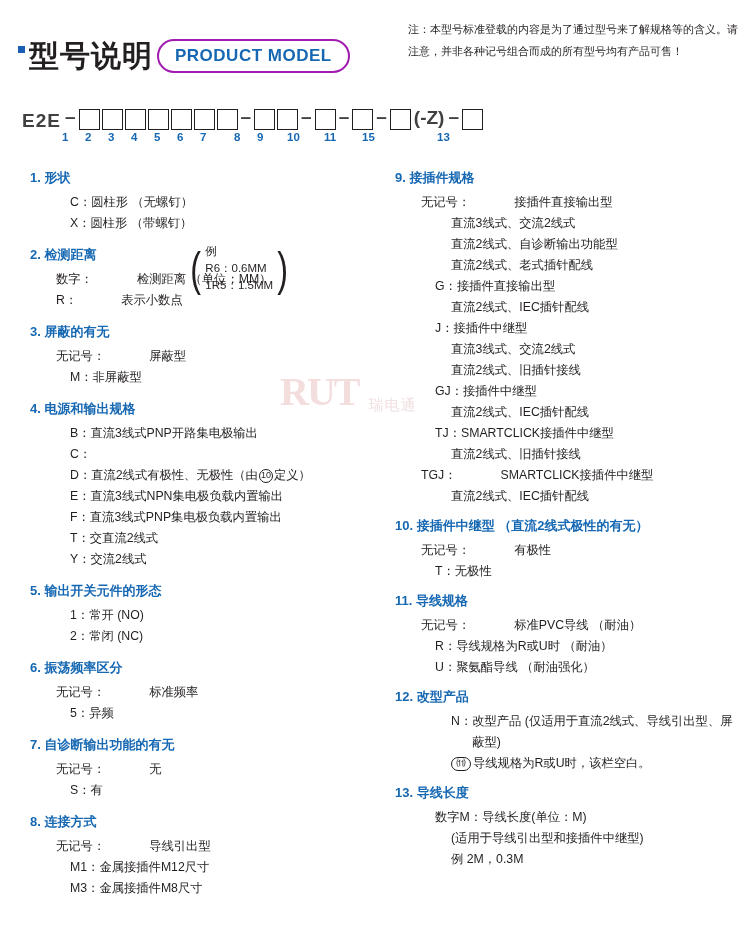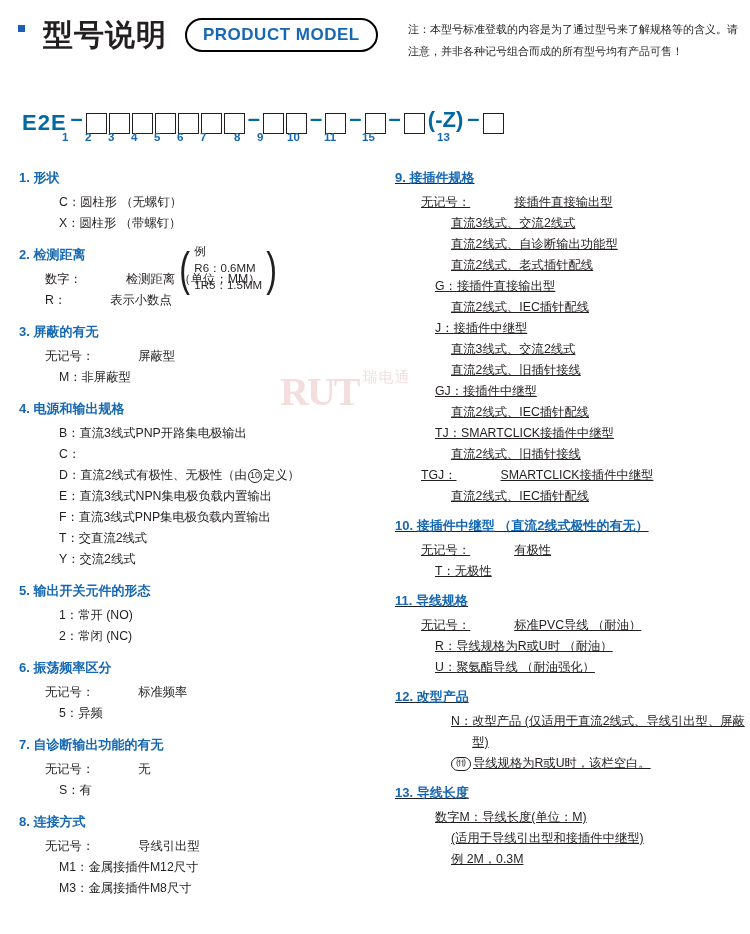--- a/index.html
+++ b/index.html
@@ -19,40 +19,40 @@
   
   .header {
     position: relative;
     padding: 20px 18px 0 18px;
     height: 92px;
     box-sizing: border-box;
   }
   .title-row {
     display: flex;
     align-items: center;
-    gap: 18px;
+    gap: 4px;
     position: absolute;
     left: 18px;
-    top: 18px;
+    top: 39px;
   }
   .title-bullet {
     width: 7px;
     height: 7px;
     background: #1a5fb4;
     margin-bottom: 14px;
   }
   .title-cn {
     font-size: 30px;
     font-weight: bold;
     letter-spacing: 1px;
     color: #231f20;
     line-height: 1;
   }
   .title-en {
-    border: 2px solid #000000;
+    border: 2px solid #a21caf;
     border-radius: 18px;
     color: #1668b3;
     font-size: 17px;
     font-weight: bold;
     padding: 6px 16px 7px 16px;
     line-height: 1;
     letter-spacing: 0.5px;
   }
   .header-note {
     position: absolute;
@@ -69,23 +69,23 @@
     position: relative;
     margin: 6px 0 0 0;
     height: 70px;
   }
   .model-line {
     position: absolute;
     left: 22px;
     top: 8px;
     display: flex;
     align-items: flex-end;
-    font-size: 22px;
+    font-size: 19px;
     font-weight: bold;
-    color: #0369a1;
+    color: #404040;
   }
   .model-prefix { margin-right: 2px; letter-spacing: 1px; }
   .dash { margin: 0 2px 4px 2px; font-weight: bold; }
   .box {
     width: 19px;
     height: 19px;
     border: 1.3px solid #231f20;
     margin: 0 1px 2px 1px;
     display: inline-block;
   }
@@ -101,27 +101,27 @@
     position: absolute;
     font-size: 11.5px;
     font-weight: bold;
     color: #1668b3;
     top: 0;
   }
 
   
   .body-cols {
     position: relative;
-    padding: 0 5px;
+    padding: 0 16px;
     display: flex;
     gap: 0;
   }
   .col { width: 50%; box-sizing: border-box; }
   .col-left { padding-left: 14px; padding-right: 4px; }
-  .col-right { padding-left: 20px; text-decoration: underline; }
+  .col-right { padding-left: 20px; }
 
   .sec-title {
     color: #1668b3;
     font-size: 13px;
     font-weight: bold;
     margin: 0 0 4px 0;
     line-height: 20px;
   }
   .sec { margin-bottom: 11px; }
   .sec-right { margin-bottom: 9px; }
@@ -193,22 +193,22 @@
   }
 
   
   .watermark {
     position: absolute;
     left: 280px;
     top: 368px;
     pointer-events: none;
     opacity: 0.5;
     display: flex;
-    align-items: flex-start;
-    gap: 4px;
+    align-items: flex-end;
+    gap: 10px;
   }
   .wm-letters {
     font-size: 40px;
     font-weight: bold;
     color: #e8bdbd;
     letter-spacing: -2px;
     font-family: "Liberation Serif", serif;
   }
   .wm-text {
     font-size: 15px;

